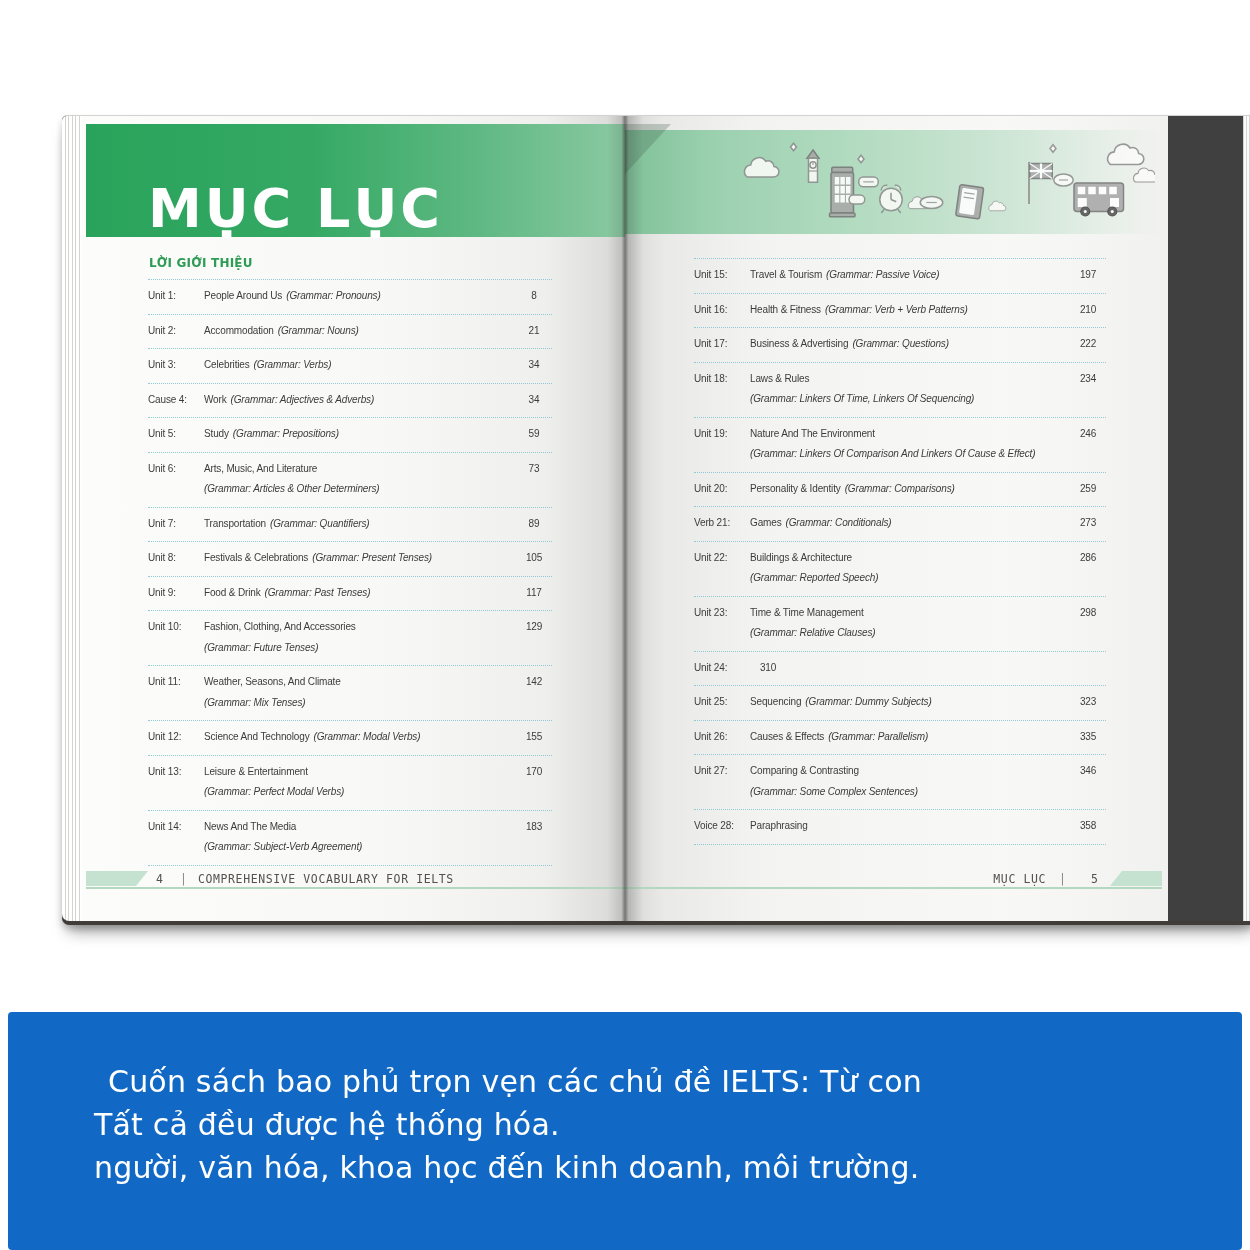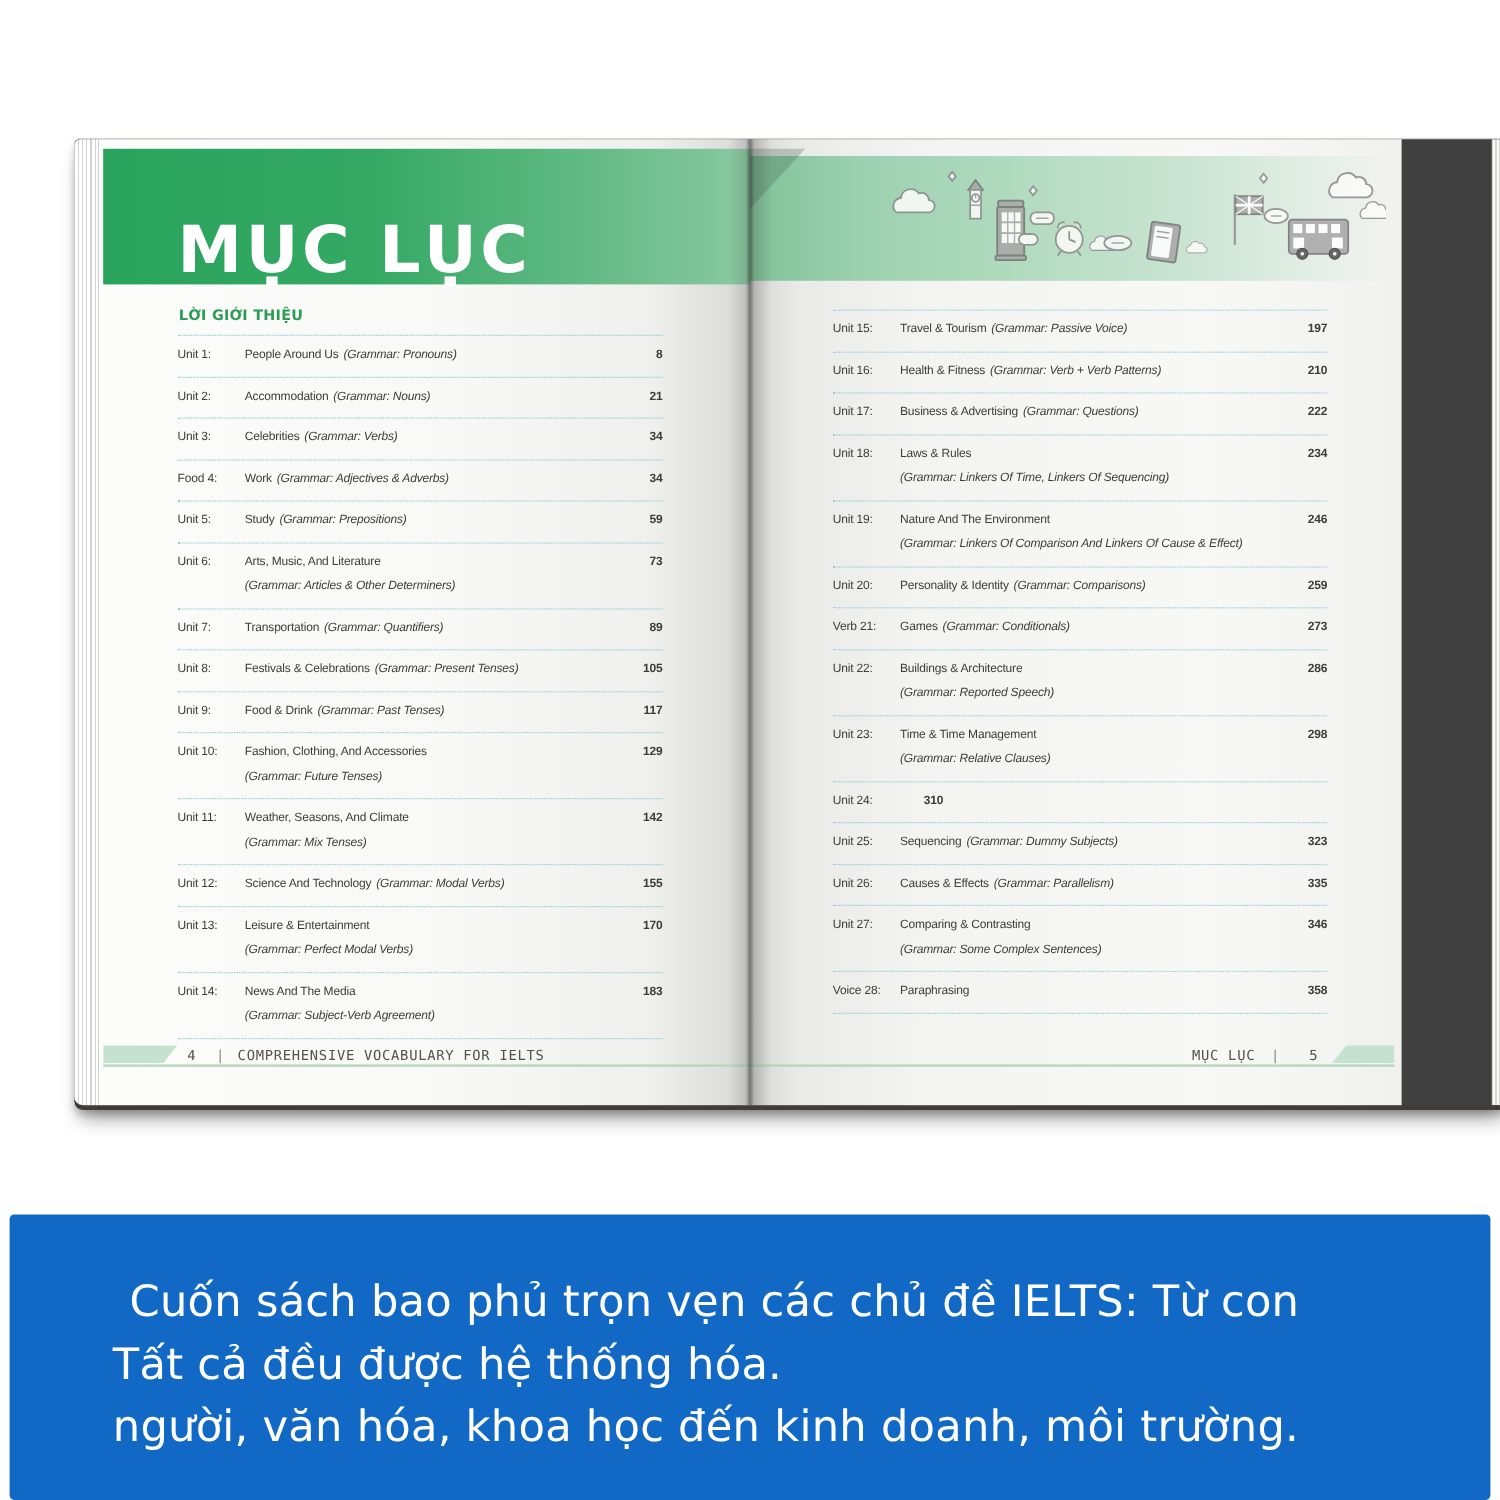--- a/index.html
+++ b/index.html
@@ -43,21 +43,21 @@
   .content-left{left:66px;top:140px;width:404px;}
   .content-right{left:69px;top:142px;width:412px;}
   .intro{font-family:"DejaVu Sans",sans-serif;font-weight:bold;font-size:12px;color:#2d9c55;
         letter-spacing:0.2px;padding:0 0 9px 1px;border-bottom:1px dotted #8fc9d6;}
   .toc-top{border-top:1px dotted #8fc9d6;}
   .toc-row{display:flex;padding:6px 0 7px;border-bottom:1px dotted #8fc9d6;
         font-size:10px;letter-spacing:-0.15px;color:#3c3c3c;line-height:20.5px;}
   .toc-row .unit{width:56px;flex:none;}
   .toc-row .mid{flex:1;padding-right:6px;min-width:0;}
   .toc-row .line1{white-space:nowrap;}
-  .toc-row .pg{flex:none;width:36px;text-align:right;font-weight:bold;}
+  .toc-row .pg{flex:none;width:36px;text-align:center;}
   .g{font-style:italic;}
   .line1 .g{margin-left:4px;}
   .line2{margin-top:0;}
 
   
   .footer{position:absolute;height:26px;z-index:3;top:752px;
         font-family:"DejaVu Sans Mono",monospace;font-size:11.5px;color:#54514d;}
   .footer-left{left:4px;width:539px;}
   .footer-right{left:0;width:537px;}
   .f-line{position:absolute;left:0;right:0;top:19px;height:2px;background:#b3d8c0;}
@@ -67,21 +67,21 @@
         clip-path:polygon(12px 0,100% 0,100% 100%,0 100%);}
   .fl-num{position:absolute;left:70px;top:4px;}
   .fl-sep{position:absolute;left:94px;top:4px;color:#8a8783;}
   .fl-text{position:absolute;left:112px;top:4px;letter-spacing:0.6px;}
   .fr-text{position:absolute;right:116px;top:4px;letter-spacing:0.6px;font-family:"DejaVu Sans Mono",monospace;}
   .fr-sep{position:absolute;right:96px;top:4px;color:#8a8783;}
   .fr-num{position:absolute;right:64px;top:4px;}
 
   
   .banner{position:absolute;left:8px;right:8px;top:1012px;height:238px;background:#1169c5;border-radius:4px;}
-  .banner-inner{padding:48px 60px 0 86px;font-family:"DejaVu Sans",sans-serif;font-size:36px;
+  .banner-inner{padding:48px 60px 0 86px;font-family:"DejaVu Sans",sans-serif;font-size:30px;
         color:#ffffff;line-height:1.44;letter-spacing:0.2px;}
   .banner-line.first{text-indent:14px;}
 
   svg .st{stroke:#8d8d8d;stroke-width:2;fill:#fbfbf9;}
   svg .dk{stroke:#767676;stroke-width:2;fill:#a8a8a8;}
   svg .wh{fill:#ffffff;stroke:none;}
 </style>
 </head>
 <body>
 
@@ -111,21 +111,21 @@
             <span class="pg">21</span>
           </div>
           <div class="toc-row">
             <span class="unit">Unit 3:</span>
             <div class="mid">
               <div class="line1"><span class="t">Celebrities</span><i class="g">(Grammar: Verbs)</i></div>
             </div>
             <span class="pg">34</span>
           </div>
           <div class="toc-row">
-            <span class="unit">Food 4:</span>
+            <span class="unit">Cause 4:</span>
             <div class="mid">
               <div class="line1"><span class="t">Work</span><i class="g">(Grammar: Adjectives &amp; Adverbs)</i></div>
             </div>
             <span class="pg">34</span>
           </div>
           <div class="toc-row">
             <span class="unit">Unit 5:</span>
             <div class="mid">
               <div class="line1"><span class="t">Study</span><i class="g">(Grammar: Prepositions)</i></div>
             </div>

